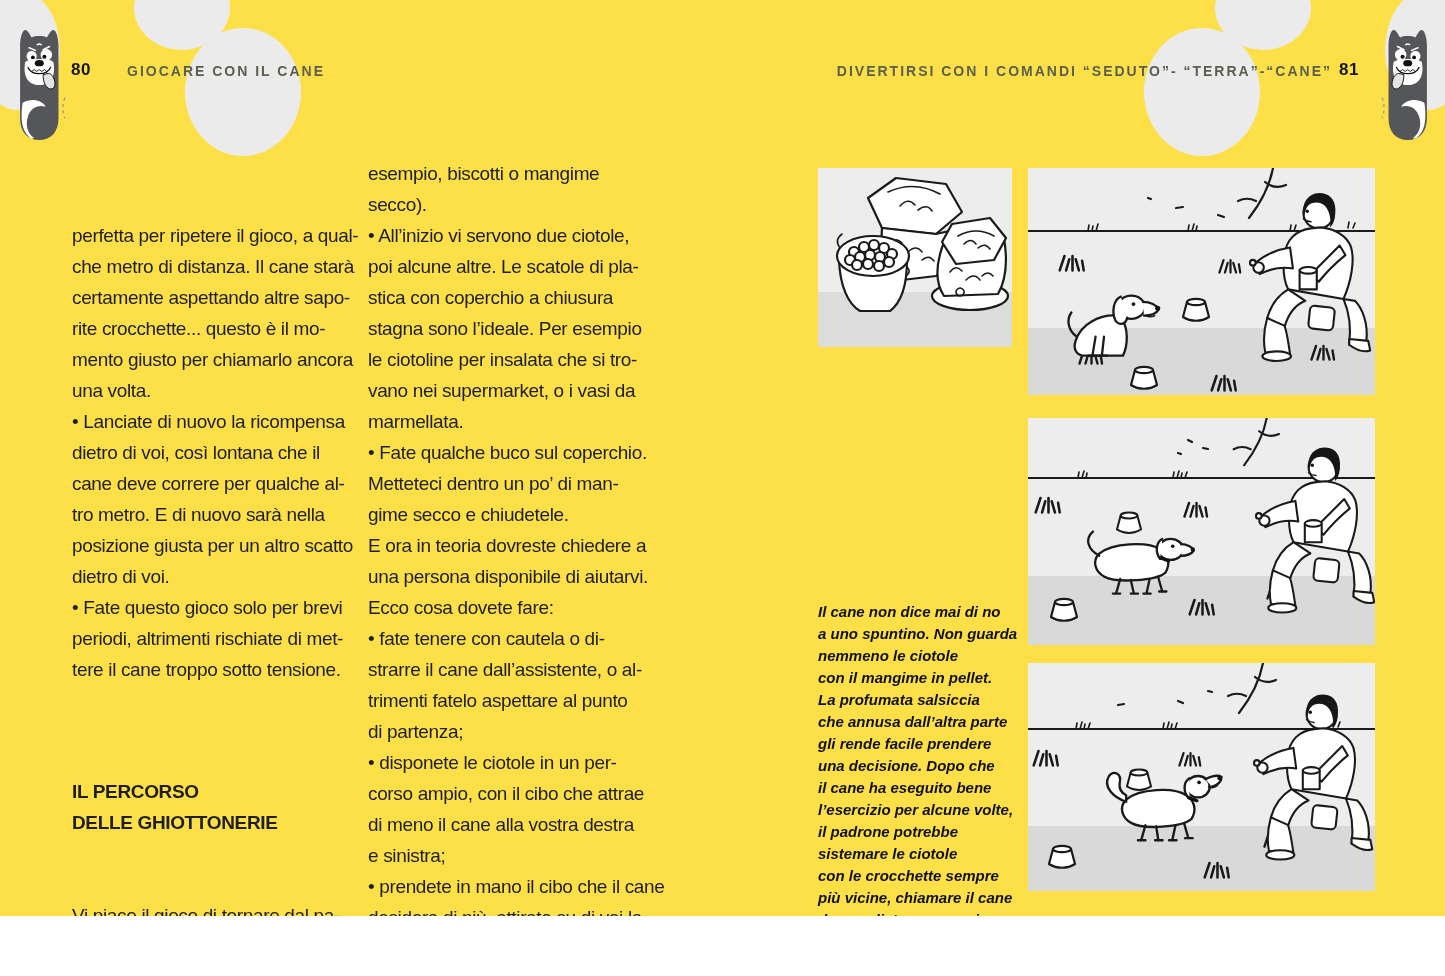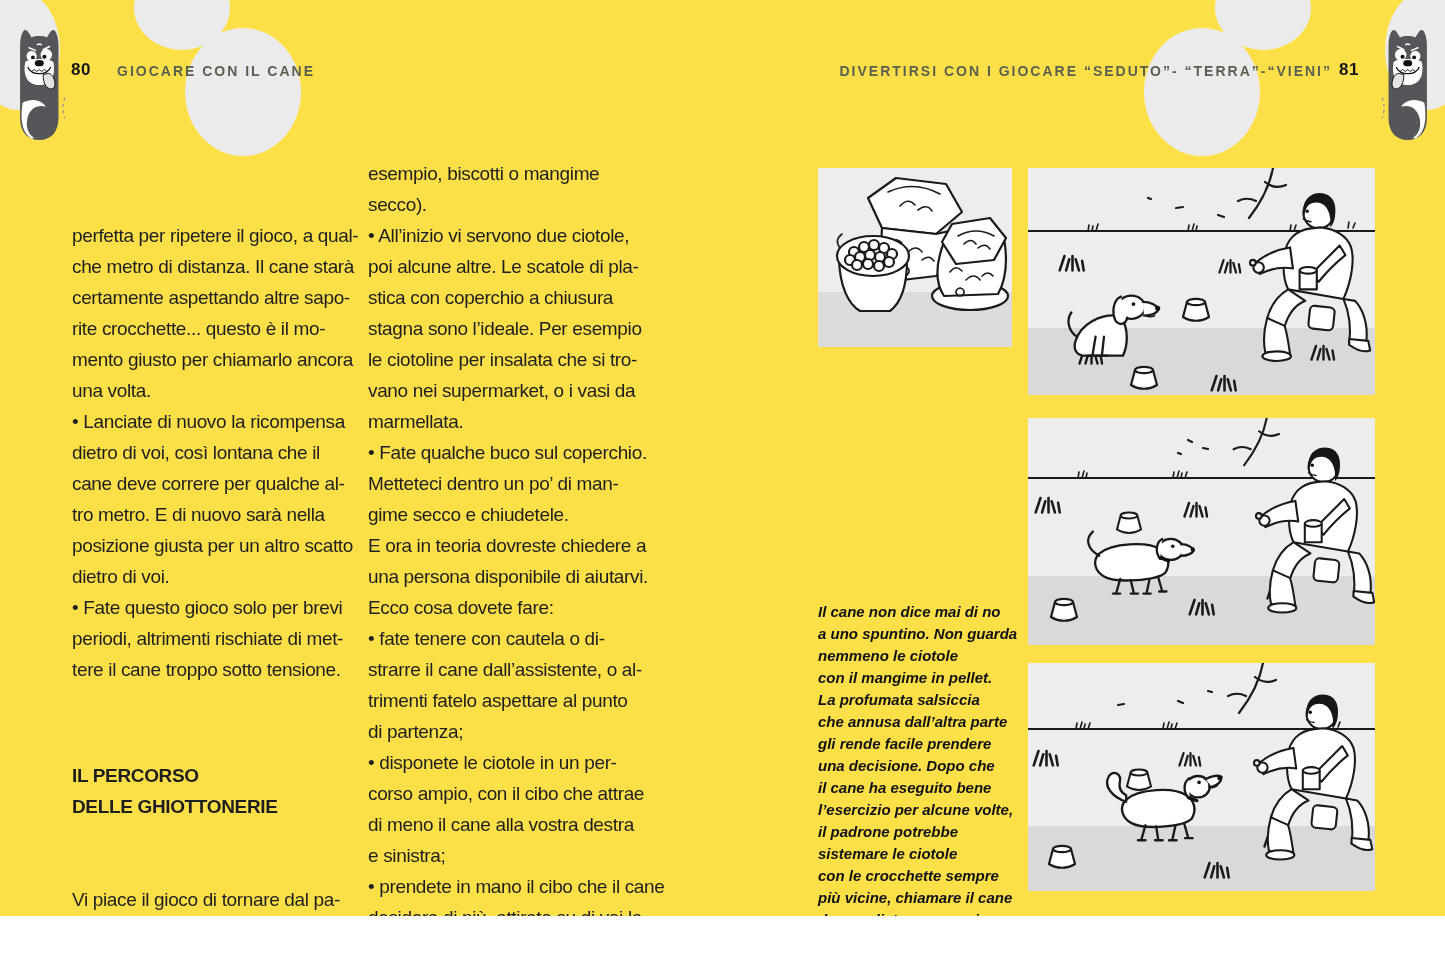--- a/index.html
+++ b/index.html
@@ -12,21 +12,21 @@
     letter-spacing:0.5px;
   }
   .chapter-title {
     position:absolute; font-size:14px; font-weight:bold;
     letter-spacing:2px; color:var(--title_green,#5a6050); white-space:pre;
   }
   .bodycol {
     position:absolute; width:310px; font-size:19px; line-height:31px;
     letter-spacing:-0.35px; white-space:pre; color:var(--text_black,#1e1e1e);
   }
-  .section-heading { font-weight:bold; margin-top:13px; }
+  .section-heading { font-weight:bold; margin-top:29px; }
   .caption {
     position:absolute; width:215px; font-size:15px; line-height:22px;
     font-style:italic; font-weight:bold; white-space:pre; color:#101010;
   }
   .panel { position:absolute; display:block; }
   .mascot { position:absolute; }
   .mascot.flip { transform:scaleX(-1); }
   .paws { position:absolute; }
   .paw { fill:var(--paw_gray,#ebebeb); }
   .sky { fill:var(--panel_sky,#ededed); }
@@ -135,32 +135,32 @@
 
   <svg class="paws" style="left:0;top:0" width="330" height="210">
     <ellipse class="paw" cx="18" cy="50" rx="42" ry="60"></ellipse>
     <ellipse class="paw" cx="182" cy="8" rx="48" ry="42"></ellipse>
     <ellipse class="paw" cx="243" cy="92" rx="58" ry="64"></ellipse>
   </svg>
   <svg class="mascot" style="left:6px;top:22px" width="64" height="122" viewBox="0 0 100 190">
     <use href="#mascot"></use>
   </svg>
   <div class="pagenum" style="left:71px;top:60px">80</div>
-  <div class="chapter-title" style="left:117px;top:63px">GIOCARE CON IL CANE</div>
+  <div class="chapter-title" style="left:127px;top:63px">GIOCARE CON IL CANE</div>
 
   <svg class="paws" style="right:0;top:0" width="330" height="210">
     <ellipse class="paw" cx="312" cy="50" rx="42" ry="60"></ellipse>
     <ellipse class="paw" cx="148" cy="8" rx="48" ry="42"></ellipse>
     <ellipse class="paw" cx="87" cy="92" rx="58" ry="64"></ellipse>
   </svg>
   <svg class="mascot flip" style="left:1377px;top:22px" width="64" height="122" viewBox="0 0 100 190">
     <use href="#mascot"></use>
   </svg>
   <div class="pagenum" style="left:1339px;top:60px">81</div>
-  <div class="chapter-title" style="right:113px;top:63px">DIVERTIRSI CON I GIOCARE “SEDUTO”- “TERRA”-“VIENI”</div>
+  <div class="chapter-title" style="right:113px;top:63px">DIVERTIRSI CON I COMANDI “SEDUTO”- “TERRA”-“CANE”</div>
 
   <div class="bodycol" style="left:72px;top:158px">
     <div>perfetta per ripetere il gioco, a qual-
 che metro di distanza. Il cane starà
 certamente aspettando altre sapo-
 rite crocchette... questo è il mo-
 mento giusto per chiamarlo ancora
 una volta.
 • Lanciate di nuovo la ricompensa
 dietro di voi, così lontana che il

